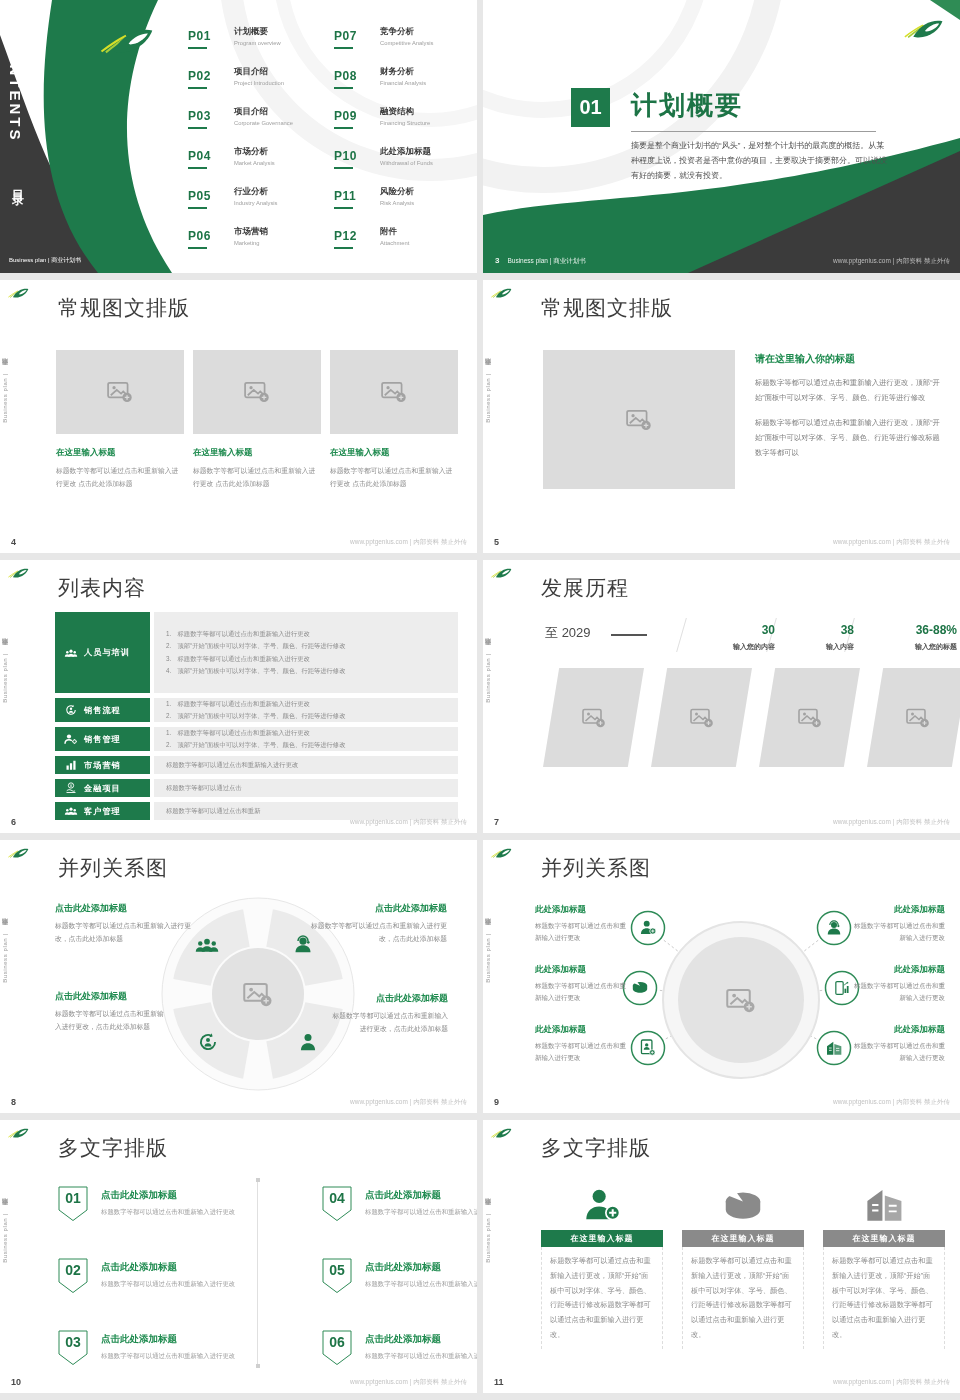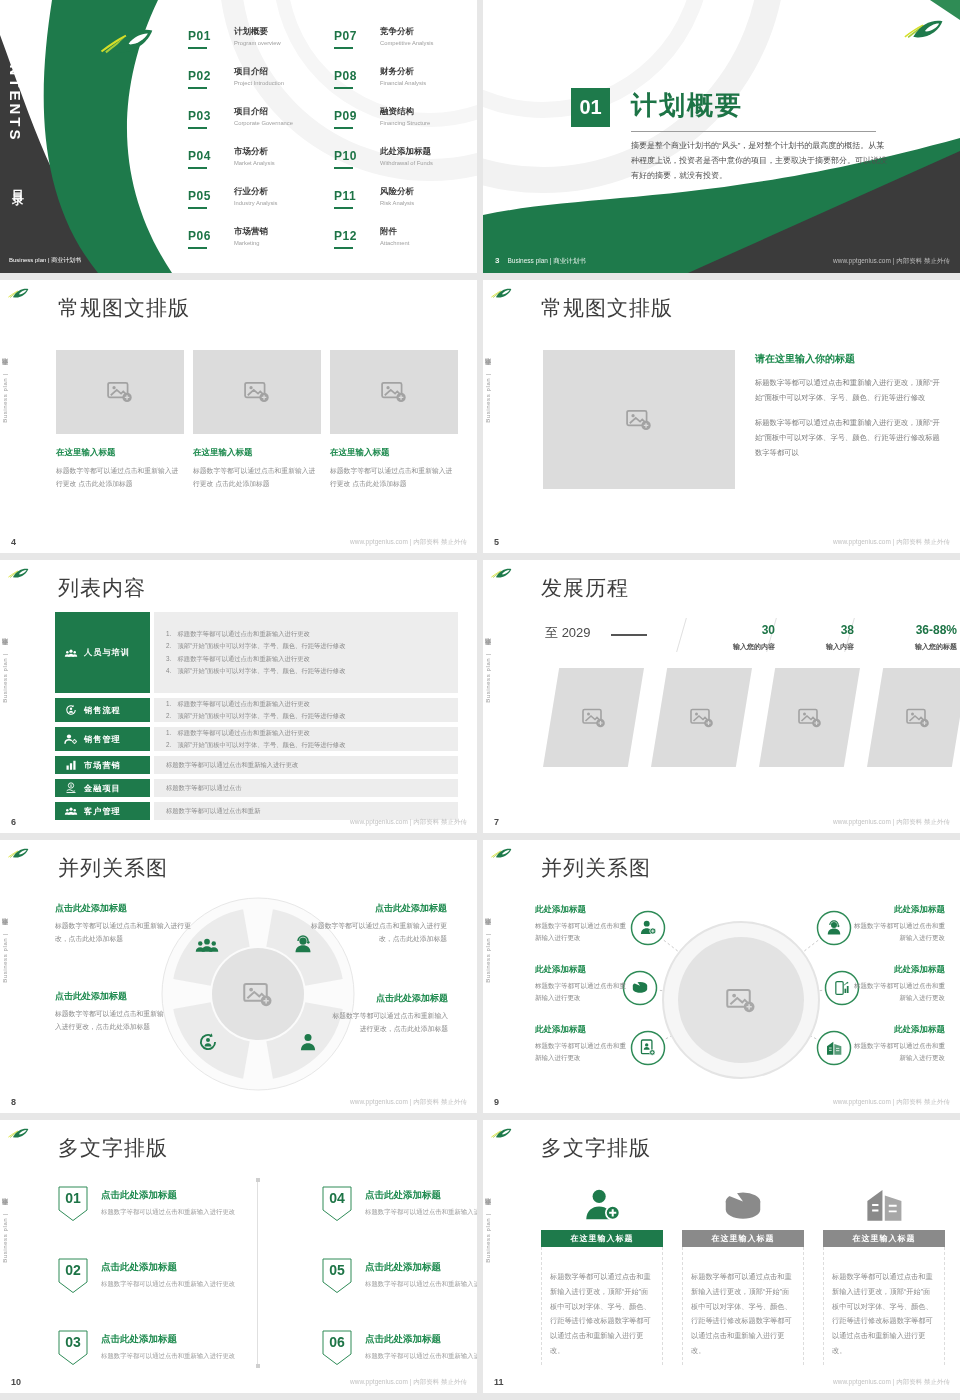--- a/index.html
+++ b/index.html
@@ -96,21 +96,21 @@
   .pl-txt p{margin:6px 0 0;font-size:6.4px;color:#9a9a9a;}
   .pl-div{position:absolute;left:257px;top:62px;height:182px;width:1px;background:#e0e0e0;}
   .pl-div i{position:absolute;left:-1.5px;width:4px;height:4px;background:#cfcfcf;}
 
   
   .mt-col{position:absolute;top:52px;width:122px;}
   .mt-icon{height:52px;display:flex;align-items:flex-end;justify-content:center;padding-bottom:6px;}
   .mt-bar{height:17px;display:flex;align-items:center;justify-content:center;color:#fff;font-size:8px;font-weight:bold;letter-spacing:1px;}
   .mt-bar.green{background:#1e7a4b;}
   .mt-bar.gray{background:#8a8a8a;}
-  .mt-body{border-left:1px dashed #ddd;border-right:1px dashed #ddd;padding:23px 8px 6px;font-size:7.2px;color:#8a8a8a;line-height:2.05;}
+  .mt-body{border-left:1px dashed #ddd;border-right:1px dashed #ddd;padding:7px 8px 6px;font-size:7.2px;color:#8a8a8a;line-height:2.05;}
   .gray-i{color:#8a8a8a;}
 </style>
 </head>
 <body>
 
 <svg width="0" height="0" style="position:absolute" aria-hidden="true">
 <defs>
 <symbol id="leaf" viewBox="0 0 64 34">
   <path d="M4 29 C16 20 24 15 32 11" stroke="#d7df27" stroke-width="2.4" fill="none"></path>
   <path d="M9 30 C20 21 27 16 34 12" stroke="#a6cc39" stroke-width="2.4" fill="none"></path>

